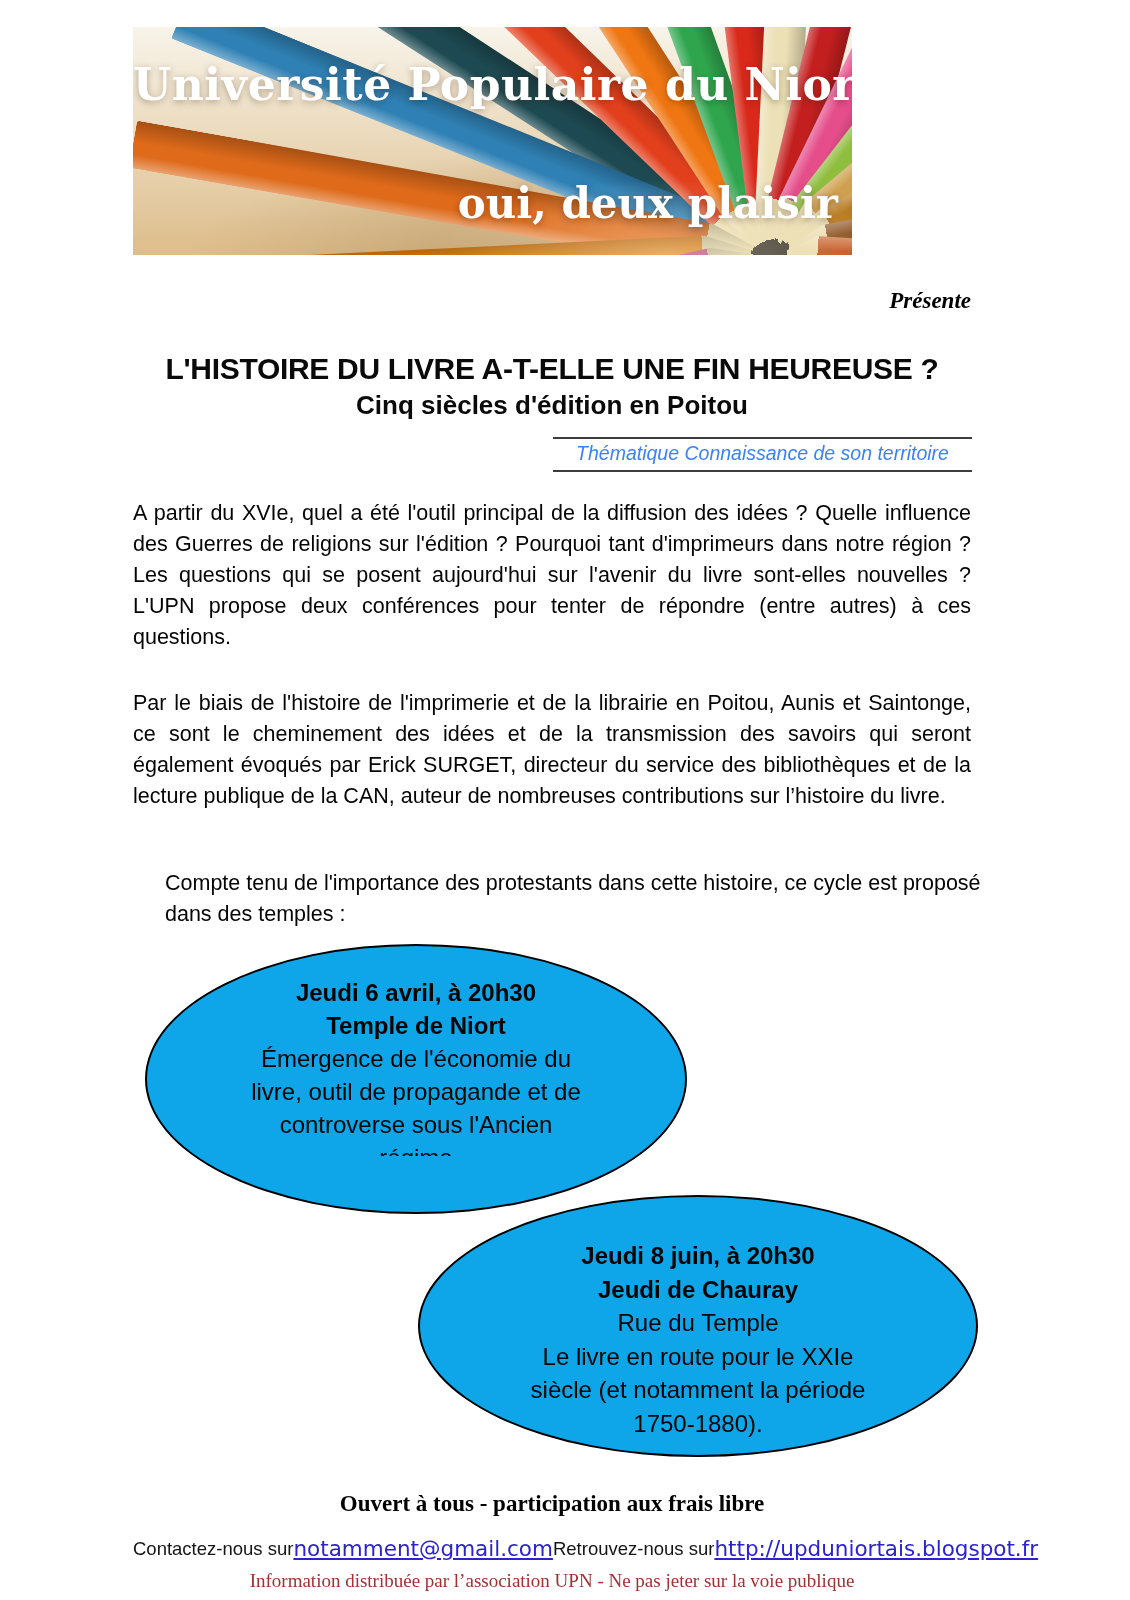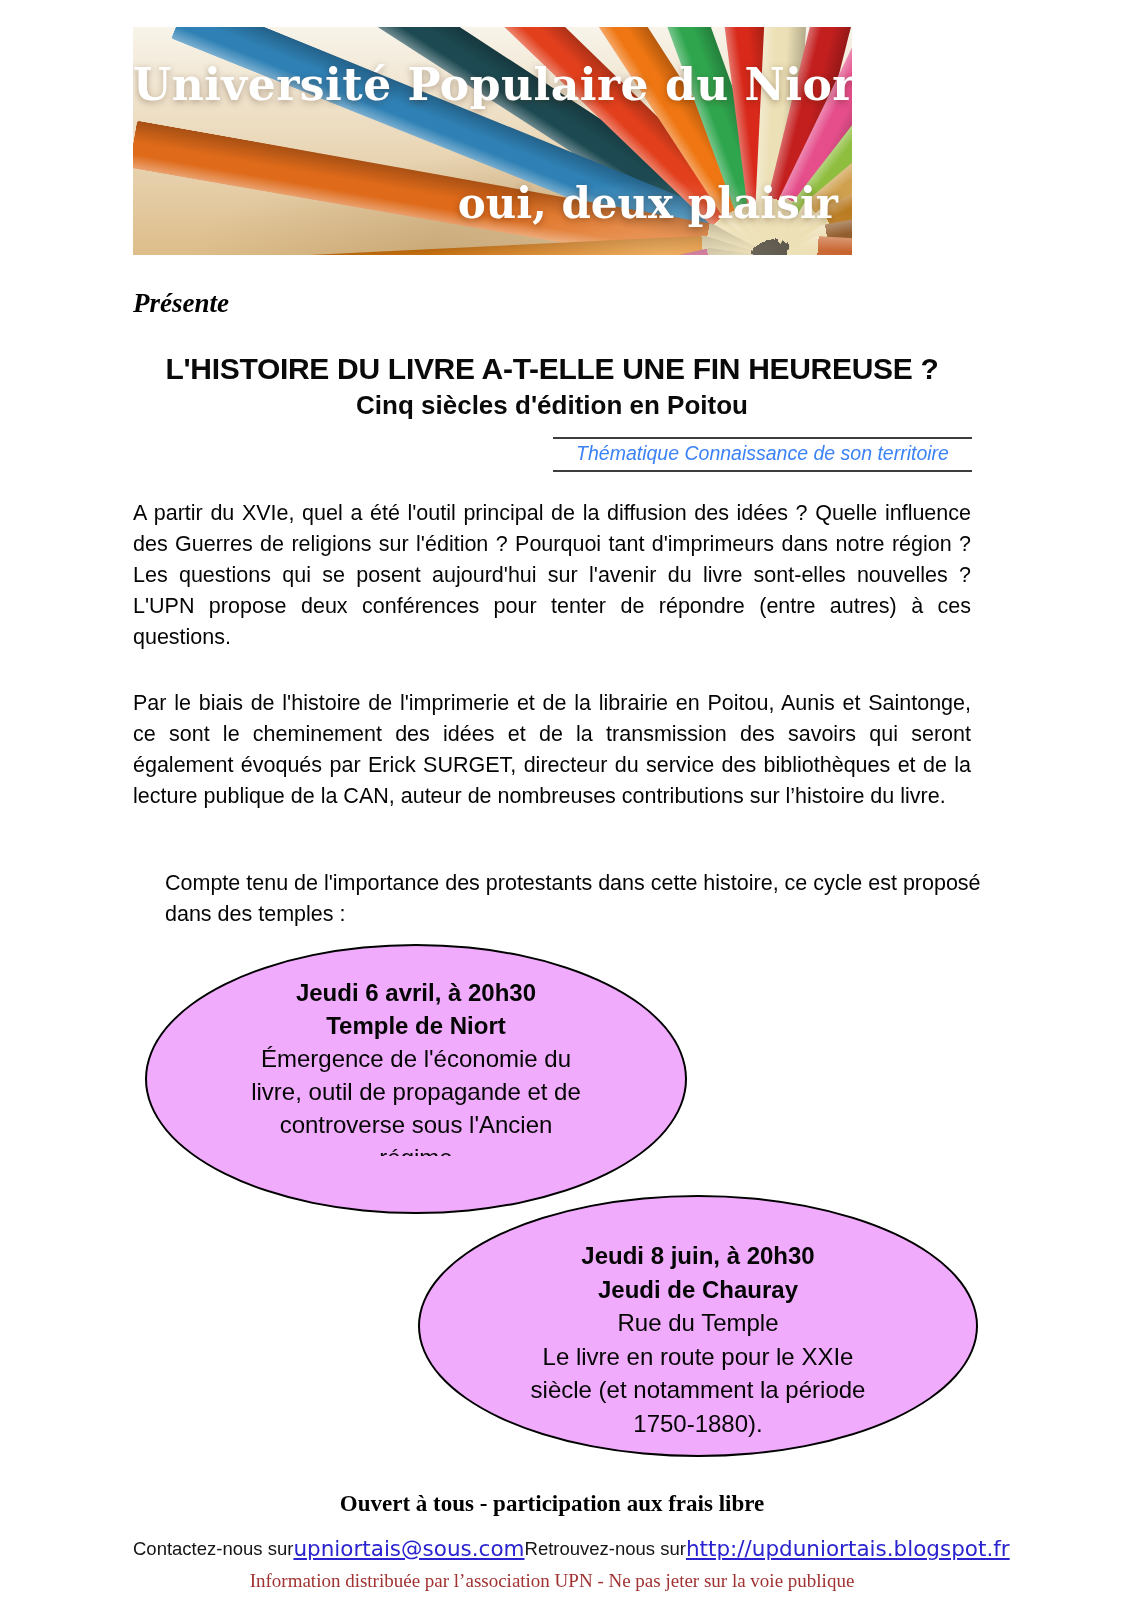--- a/index.html
+++ b/index.html
@@ -36,23 +36,23 @@
   }
   .header-tagline{
     position:absolute;right:14px;top:152px;
     font-family:"DejaVu Serif","Liberation Serif",serif;font-weight:bold;
     font-size:42px;color:#ffffff;text-shadow:0 2px 7px rgba(60,30,0,.35);
     white-space:nowrap;
   }
 
   
   .presents{
-    top:288px;text-align:left;
+    top:288px;text-align:right;
     font-family:"Liberation Serif",serif;font-style:italic;font-weight:bold;
-    font-size:27px;color:#000;
+    font-size:23px;color:#000;
   }
   .main-title{
     top:352px;text-align:center;font-weight:bold;font-size:30px;
     letter-spacing:-0.3px;white-space:nowrap;
   }
   .subtitle{
     top:390px;text-align:center;font-weight:bold;font-size:26px;
   }
   .theme-box{
     left:553px;top:437px;width:419px;
@@ -62,21 +62,21 @@
   }
 
   
   .para{
     font-size:21.5px;line-height:31px;text-align:justify;color:#050505;
   }
   .p1{top:498px;} .p2{top:688px;} .p3{top:868px;text-align:left;margin-left:32px;}
 
   
   .bubble{
-    position:absolute;border:2px solid #000;border-radius:50%;background:#f0abfc;
+    position:absolute;border:2px solid #000;border-radius:50%;background:#0ea5e9;
     text-align:center;font-size:24px;line-height:33px;color:#050505;
     box-sizing:border-box;
   }
   .bubble .bold{font-weight:bold;}
   .bubble-1{left:145px;top:944px;width:542px;height:270px;padding-top:30px;z-index:1;}
   .bubble-2{left:418px;top:1195px;width:560px;height:262px;padding-top:42px;z-index:2;line-height:33.5px;}
   .pre{white-space:pre-line;}
   .clipped-line{height:15px;overflow:hidden;}
 
   
@@ -153,20 +153,20 @@
   <div class="pre">Le livre en route pour le XXIe
 siècle (et notamment la période
 1750-1880).</div>
 </div>
 
 <div class="abs col open-line">Ouvert à tous - participation aux frais libre</div>
 
 <div class="abs col contact-line">
   <span class="contact-label">Contactez-nous sur</span>
   <span class="gap-sm"></span>
-  <span class="link">upniortais@sous.com</span>
+  <span class="link">notamment@gmail.com</span>
   <span class="gap-lg"></span>
   <span class="contact-label">Retrouvez-nous sur</span>
   <span class="gap-md"></span>
   <span class="link">http://upduniortais.blogspot.fr</span>
 </div>
 
 <div class="abs col legal-line">Information distribuée par l’association UPN - Ne pas jeter sur la voie publique</div>
 
 </body></html>

